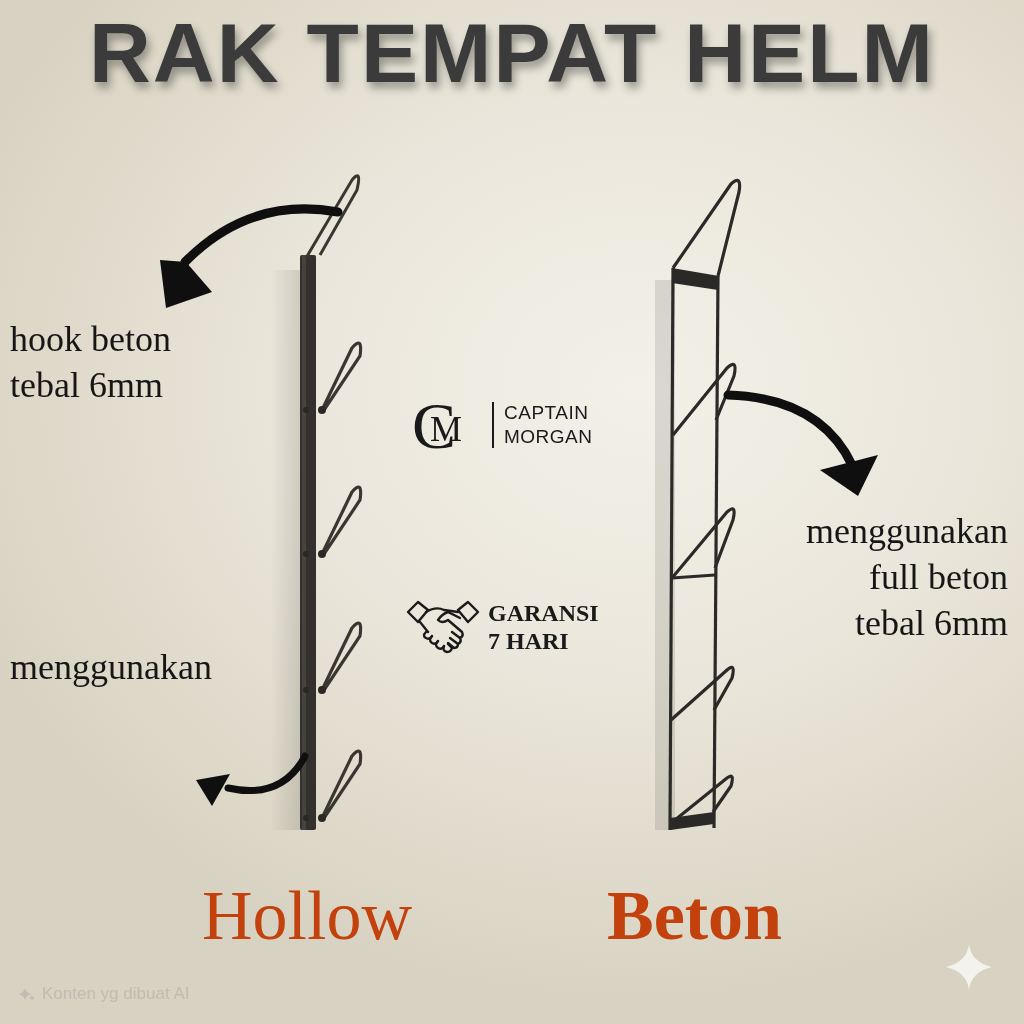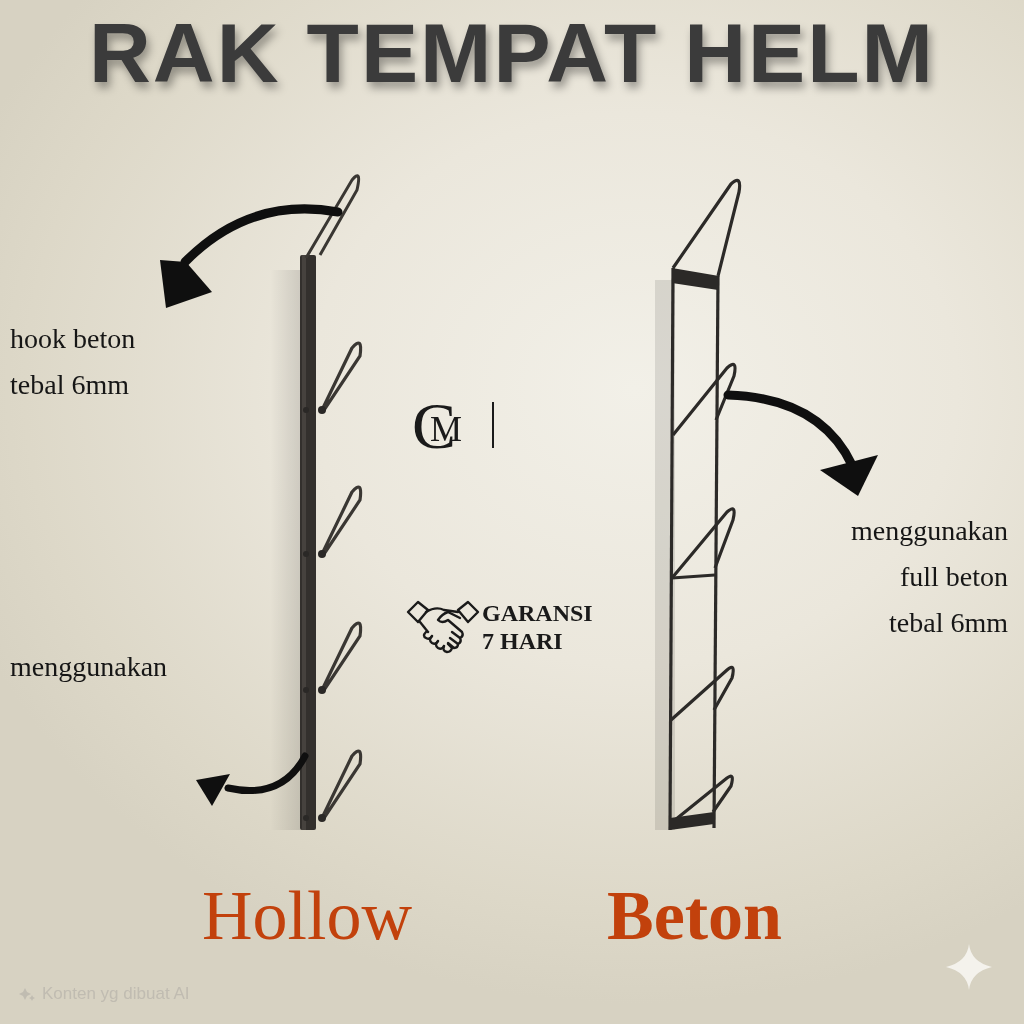--- a/index.html
+++ b/index.html
@@ -12,36 +12,36 @@
     .abs { position: absolute; }
     .title {
       left: 0; top: 8px; width: 1024px; text-align: center;
       font-family: "Liberation Sans", sans-serif; font-weight: 700;
       font-size: 84px; letter-spacing: 2px; color: #3b3b3b;
       transform: scaleX(1.02);
       text-shadow: 3px 6px 8px rgba(0,0,0,0.35);
       line-height: 90px;
     }
     .label-text {
-      font-family: "Liberation Serif", serif; font-size: 28px; line-height: 46px; color: #161616;
+      font-family: "Liberation Serif", serif; font-size: 36px; line-height: 46px; color: #161616;
     }
     .label-text .line { display: block; white-space: nowrap; }
     .right-align { text-align: right; }
     .variant-name {
       font-family: "Liberation Serif", serif; font-size: 70px; line-height: 80px; color: #c2410c;
     }
     .brand { left: 412px; top: 396px; display: flex; align-items: center; }
     .brand-mono { width: 70px; height: 58px; position: relative; }
     .brand-mono .c { position: absolute; left: 0; top: -8px; font-family: "Liberation Serif", serif; font-size: 66px; color: #1a1a1a; }
     .brand-mono .m { position: absolute; left: 18px; top: 12px; font-family: "Liberation Serif", serif; font-size: 36px; color: #1a1a1a; }
     .brand-divider { width: 2px; height: 46px; background: #1a1a1a; margin: 0 10px 0 10px; }
     .brand-name { font-family: "Liberation Sans", sans-serif; font-size: 19px; line-height: 24px; letter-spacing: 0.5px; color: #1a1a1a; }
     .brand-name span { display: block; }
     .warranty { left: 404px; top: 598px; display: flex; align-items: center; }
-    .warranty-text { font-family: "Liberation Serif", serif; font-weight: 700; font-size: 24px; line-height: 28px; color: #1a1a1a; }
+    .warranty-text { font-family: "Liberation Serif", serif; font-weight: 700; font-size: 24px; line-height: 28px; color: #1a1a1a; margin-left: 6px; }
     .warranty-text span { display: block; }
     .watermark {
       left: 20px; top: 984px; font-family: "Liberation Sans", sans-serif; font-size: 17px; color: rgba(190,185,175,0.9);
       display: flex; align-items: center; gap: 6px;
     }
     .sparkle { left: 944px; top: 942px; }
     svg { overflow: visible; }
   </style>
 </head>
 <body>
@@ -129,20 +129,24 @@
   <span class="line">full beton</span>
   <span class="line">tebal 6mm</span>
 </div>
 
 <div class="abs brand">
   <div class="brand-mono">
     <span class="c">C</span>
     <span class="m">M</span>
   </div>
   <div class="brand-divider"></div>
+  <div class="brand-name">
+    <span>CAPTAIN</span>
+    <span>MORGAN</span>
+  </div>
 </div>
 
 <div class="abs warranty">
   <svg width="78" height="58" viewBox="0 0 78 58">
     <g fill="none" stroke="#1a1a1a" stroke-width="2.4" stroke-linejoin="round" stroke-linecap="round">
       <path d="M4 14 L14 4 L24 12 L14 24 Z"></path>
       <path d="M74 14 L64 4 L54 12 L64 24 Z"></path>
       <path d="M22 14 Q32 8 40 12 L54 14"></path>
       <path d="M56 20 L44 14 Q38 16 34 22 Q38 26 44 22 L58 34 Q60 38 56 40 L48 34"></path>
       <path d="M16 24 L24 34"></path>

